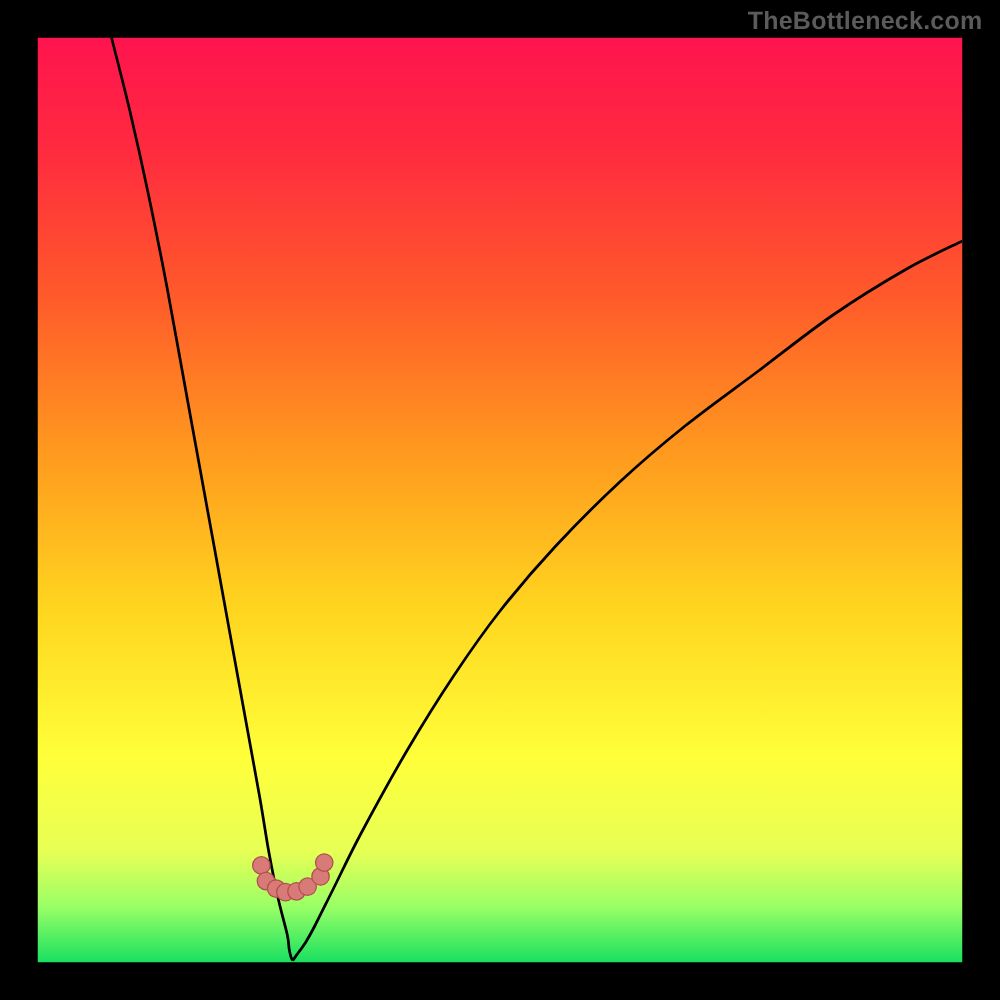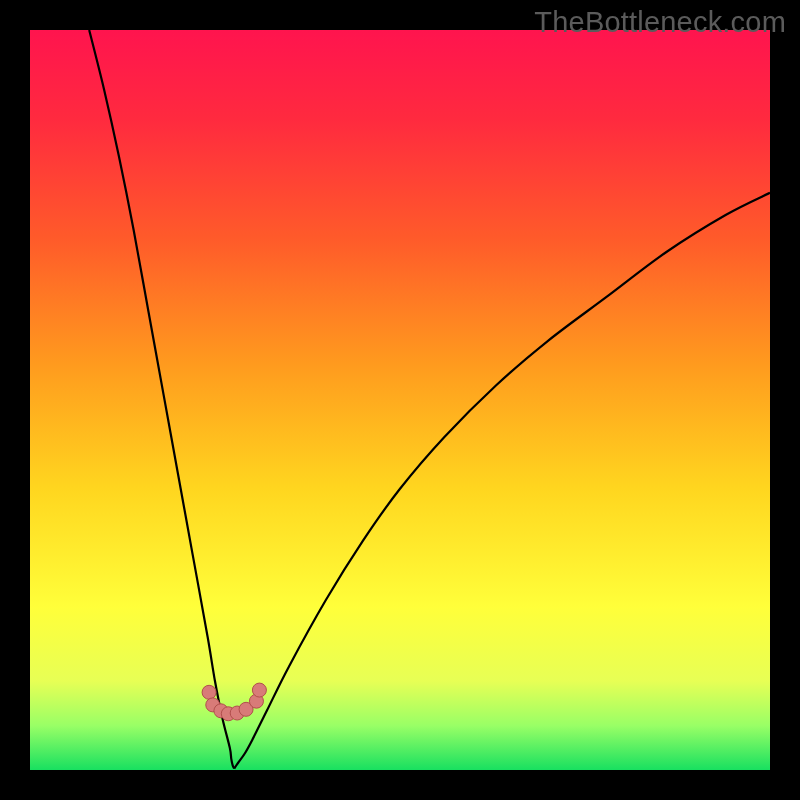--- a/index.html
+++ b/index.html
@@ -23,22 +23,22 @@
     position: absolute;
     left: 0;
     top: 0;
     width: 740px;
     height: 740px;
   }
   .watermark {
     position: absolute;
     top: 6px;
     right: 14px;
-    font-size: 29px;
-    font-weight: 400;
+    font-size: 20px;
+    font-weight: 700;
     color: #5b5b5b;
     letter-spacing: 0.2px;
   }
   svg { display: block; }
 </style>
 </head>
 <body>
 
 <div class="frame">
   <svg class="plot" viewBox="0 0 740 740">

